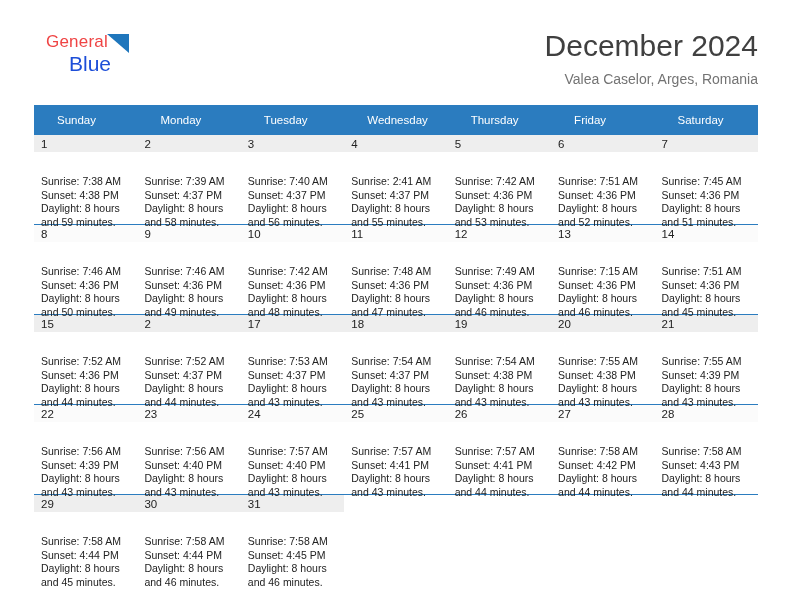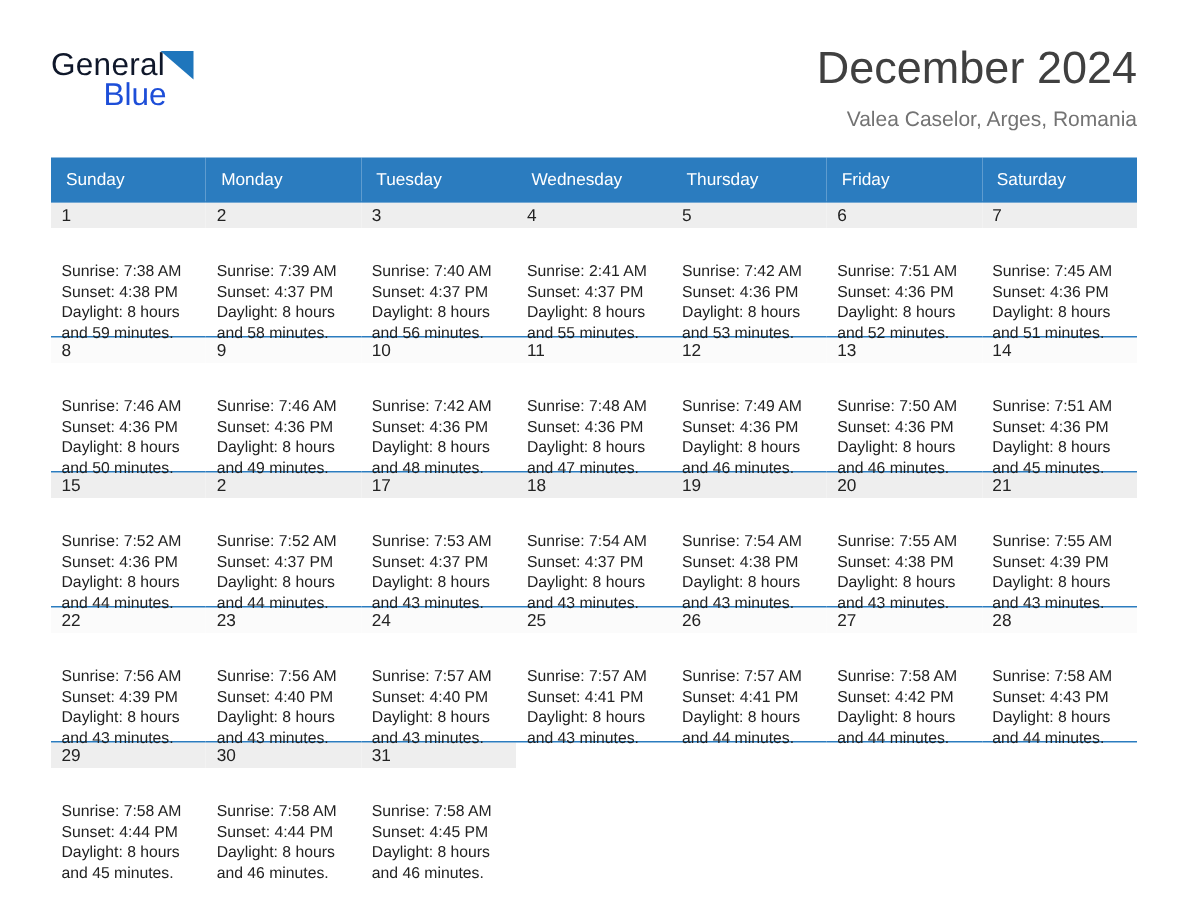--- a/index.html
+++ b/index.html
@@ -31,25 +31,25 @@
   }
   .logo {
     position: absolute;
     left: 0;
     top: 4px;
     width: 180px;
     height: 56px;
   }
   .logo-general {
     position: absolute;
-    left: 0;
+    left: 12px;
     top: 0;
-    font-size: 21px;
+    font-size: 17px;
     letter-spacing: 0.2px;
-    color: #0f172a;
+    color: #ef4444;
     font-family: "Liberation Sans", sans-serif;
   }
   .logo-triangle {
     position: absolute;
     left: 73px;
     top: 2px;
     width: 0;
     height: 0;
     border-top: 19px solid #1f76bc;
     border-left: 22px solid transparent;
@@ -90,21 +90,21 @@
     width: 724px;
     border-collapse: collapse;
     table-layout: fixed;
   }
   .calendar th {
     background: #2b7cbf;
     color: #ffffff;
     font-size: 11.5px;
     font-weight: normal;
     text-align: left;
-    padding: 5px 0 5px 10px;
+    padding: 5px 0 5px 23px;
     height: 19px;
     border: none;
   }
   .calendar td {
     vertical-align: top;
     padding: 0;
     border: none;
     height: 89px;
     width: 103.4px;
   }
@@ -308,21 +308,21 @@
                 <div>Sunset: 4:36 PM</div>
                 <div>Daylight: 8 hours</div>
                 <div>and 46 minutes.</div>
               </div>
             </div>
           </td>
           <td>
             <div class="cell-inner">
               <div class="daynum-bar">13</div>
               <div class="details">
-                <div>Sunrise: 7:50 AM</div>
+                <div>Sunrise: 7:15 AM</div>
                 <div>Sunset: 4:36 PM</div>
                 <div>Daylight: 8 hours</div>
                 <div>and 46 minutes.</div>
               </div>
             </div>
           </td>
           <td>
             <div class="cell-inner">
               <div class="daynum-bar">14</div>
               <div class="details">

